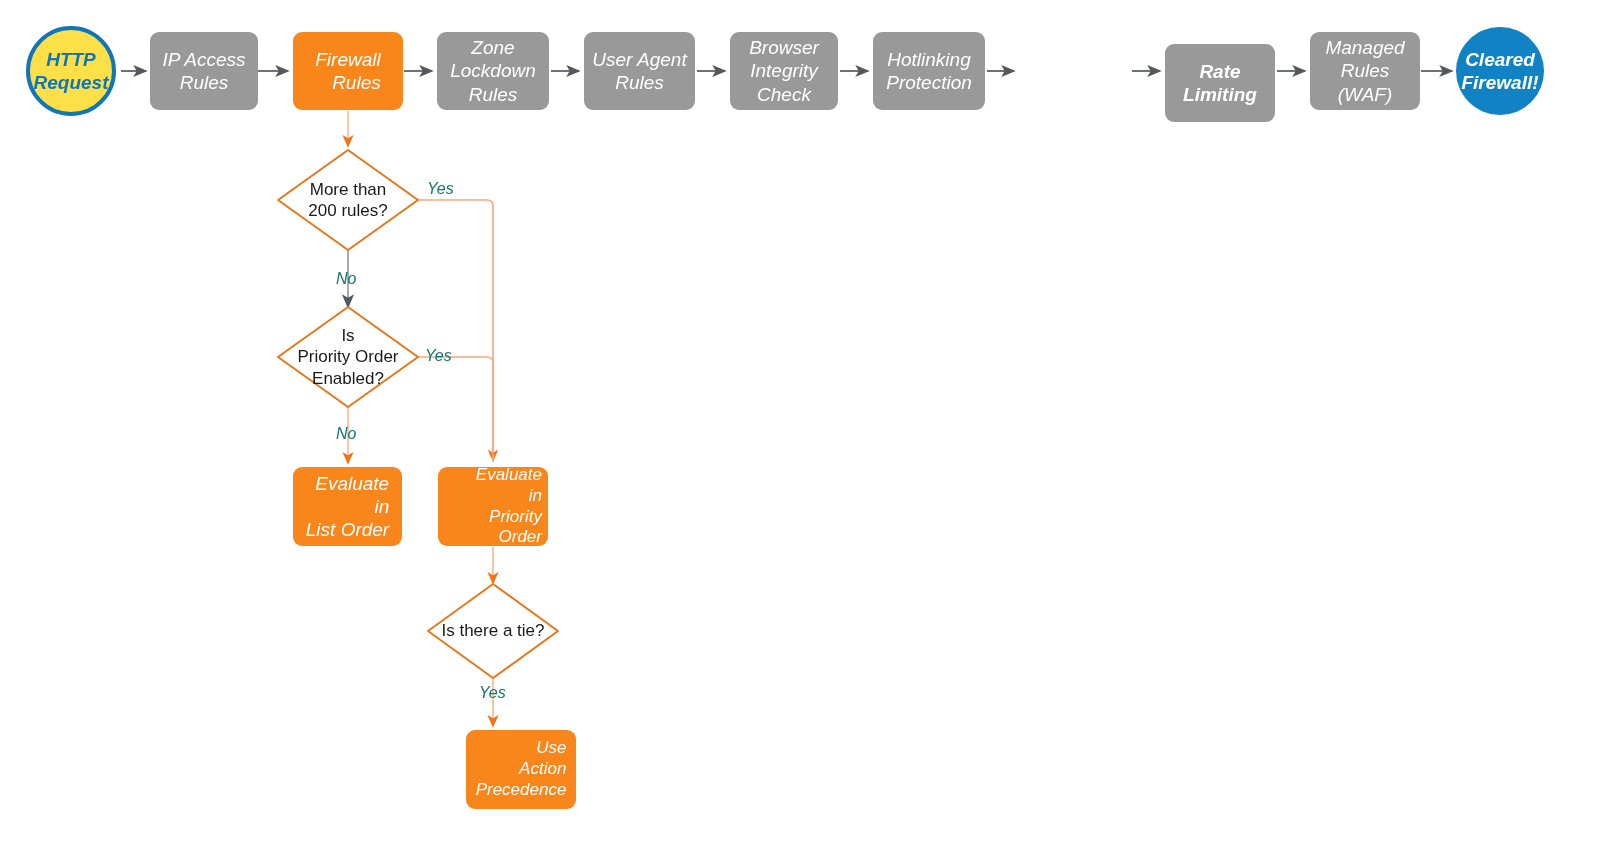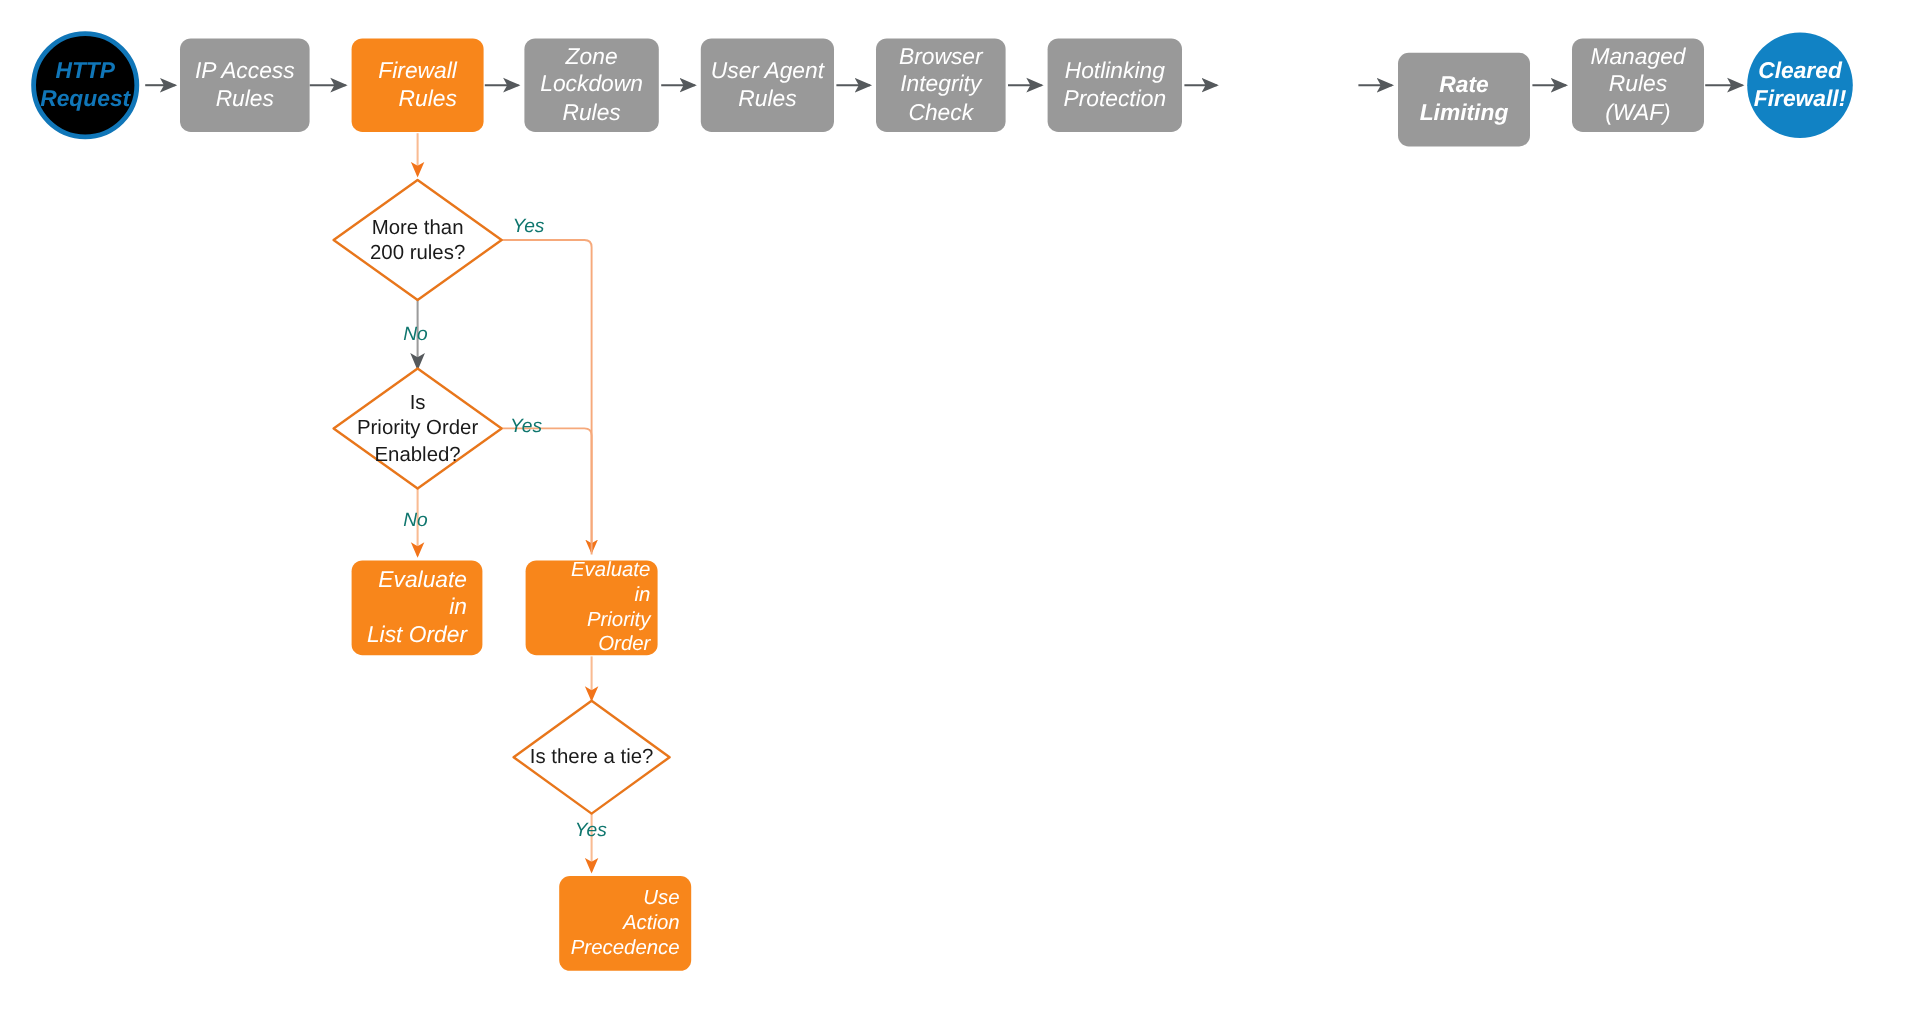--- a/index.html
+++ b/index.html
@@ -50,21 +50,21 @@
   .box.gray   { background: #999999; }
   .box.orange { background: #f8861b; text-align: right; }
 
   .circle {
     border-radius: 50%;
     font-style: italic;
     font-weight: bold;
     font-size: 19px;
   }
   .circle.outline {
-    background: #000000;
+    background: #fde047;
     border: 4px solid #1076b8;
     color: #1076b8;
   }
   .circle.filled {
     background: #1182c4;
     color: #ffffff;
   }
 
   
   .diamond {

